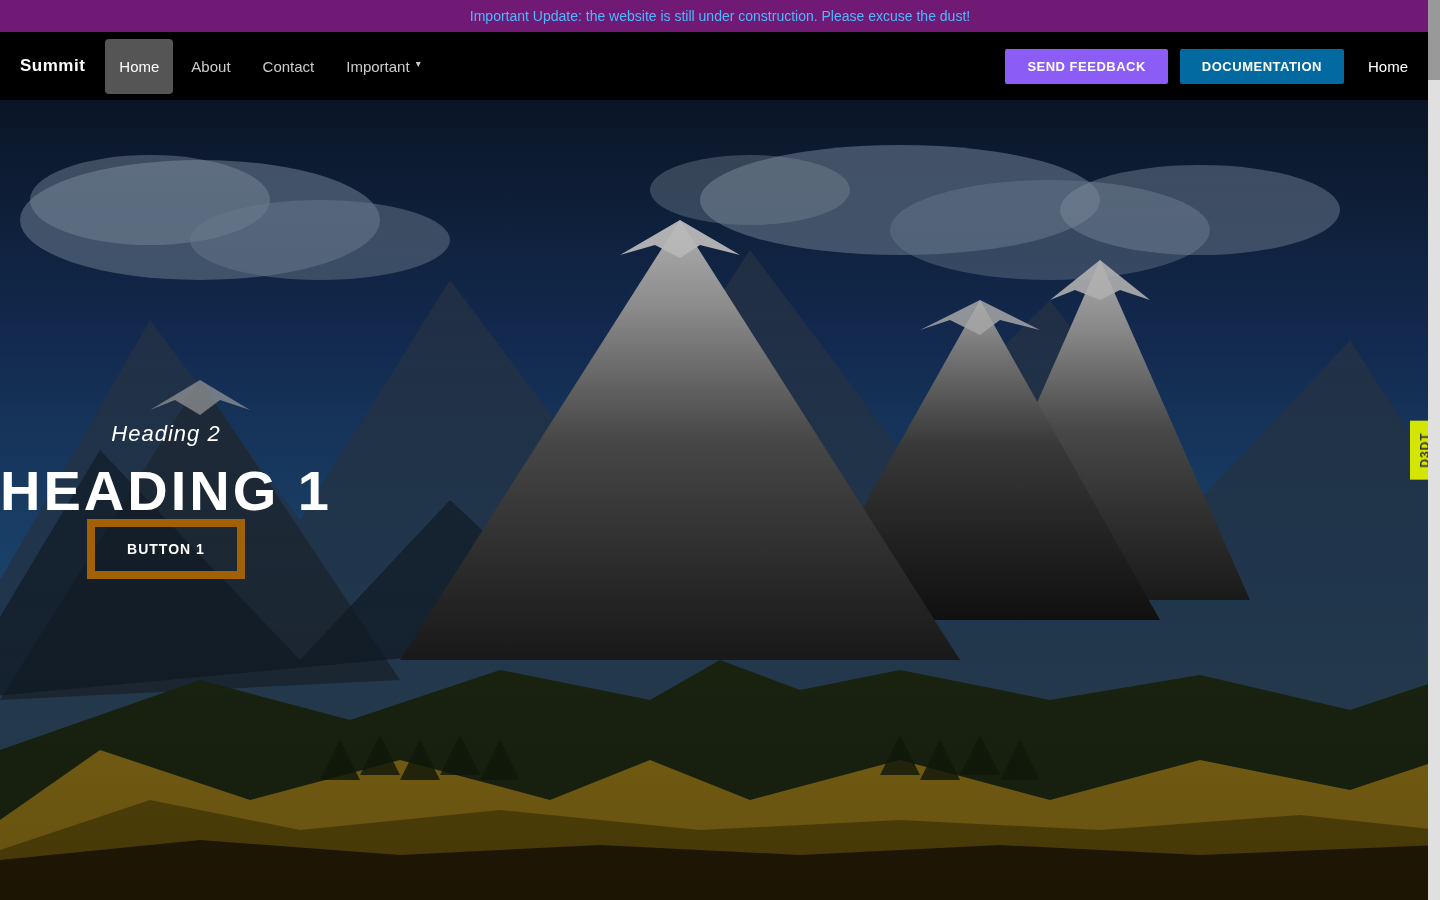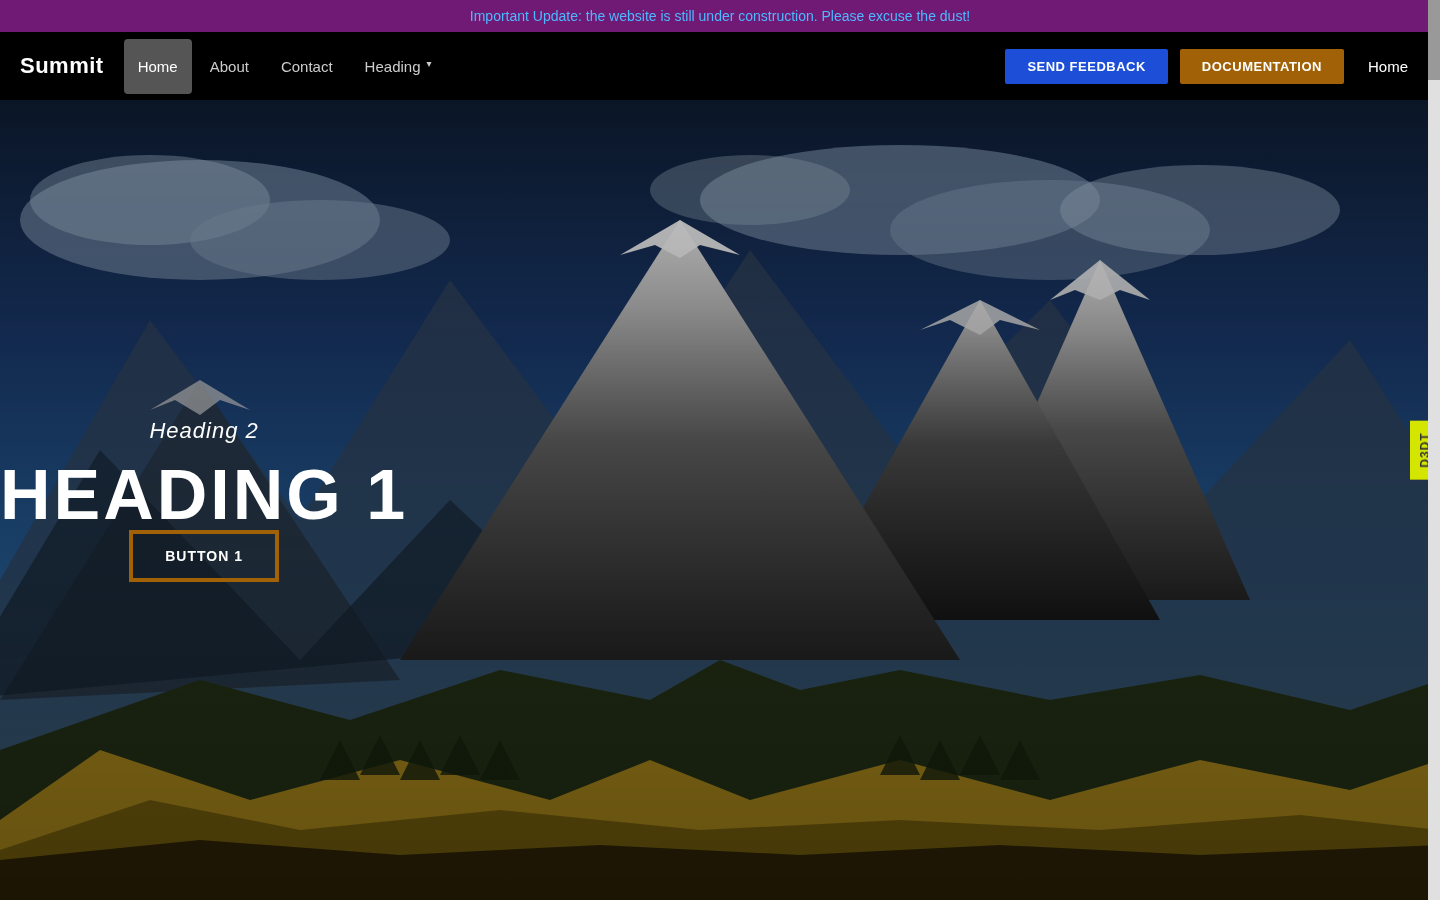--- a/index.html
+++ b/index.html
@@ -29,21 +29,21 @@
       background-color: #000000;
       display: flex;
       align-items: center;
       padding: 0 20px;
       height: 68px;
       width: 100%;
     }
 
     .navbar-brand {
       color: #ffffff;
-      font-size: 22px;
+      font-size: 17px;
       font-weight: bold;
       margin-right: 20px;
       letter-spacing: 0.5px;
     }
 
     .navbar-nav {
       display: flex;
       align-items: center;
       gap: 4px;
       flex: 1;
@@ -72,33 +72,33 @@
     }
 
     .navbar-actions {
       display: flex;
       align-items: center;
       gap: 12px;
       margin-left: auto;
     }
 
     .btn-feedback {
-      background-color: #1d4ed8;
+      background-color: #8b5cf6;
       color: #ffffff;
       border: none;
       padding: 10px 22px;
       font-size: 13px;
       font-weight: bold;
       letter-spacing: 0.5px;
       cursor: pointer;
       border-radius: 2px;
     }
 
     .btn-docs {
-      background-color: #a16207;
+      background-color: #0369a1;
       color: #ffffff;
       border: none;
       padding: 10px 22px;
       font-size: 13px;
       font-weight: bold;
       letter-spacing: 0.5px;
       cursor: pointer;
       border-radius: 2px;
     }
 
@@ -165,37 +165,37 @@
 
     .hero-subtitle {
       font-size: 22px;
       font-style: italic;
       font-weight: 300;
       margin-bottom: 16px;
       letter-spacing: 1px;
     }
 
     .hero-title {
-      font-size: 70px;
+      font-size: 56px;
       font-weight: 900;
       letter-spacing: 3px;
       text-transform: uppercase;
       line-height: 1;
     }
 
     .hero-buttons {
       display: flex;
       gap: 20px;
       justify-content: center;
     }
 
     .hero-btn {
       background: transparent;
       color: #ffffff;
-      border: 4px solid #a16207;
+      border: 8px solid #a16207;
       padding: 14px 32px;
       font-size: 14px;
       font-weight: bold;
       letter-spacing: 1px;
       cursor: pointer;
       text-transform: uppercase;
     }
 
     
     .side-tab {
@@ -249,21 +249,21 @@
     <a class="nav-item active">
       <span>Home</span>
     </a>
     <a class="nav-item">
       <span>About</span>
     </a>
     <a class="nav-item">
       <span>Contact</span>
     </a>
     <a class="nav-item">
-      <span>Heading</span>
+      <span>Important</span>
       <span class="dropdown-arrow">▾</span>
     </a>
   </div>
 
   <div class="navbar-actions">
     <button class="btn-feedback">SEND FEEDBACK</button>
     <button class="btn-docs">DOCUMENTATION</button>
     <button class="btn-login">Home</button>
   </div>
 </nav>

